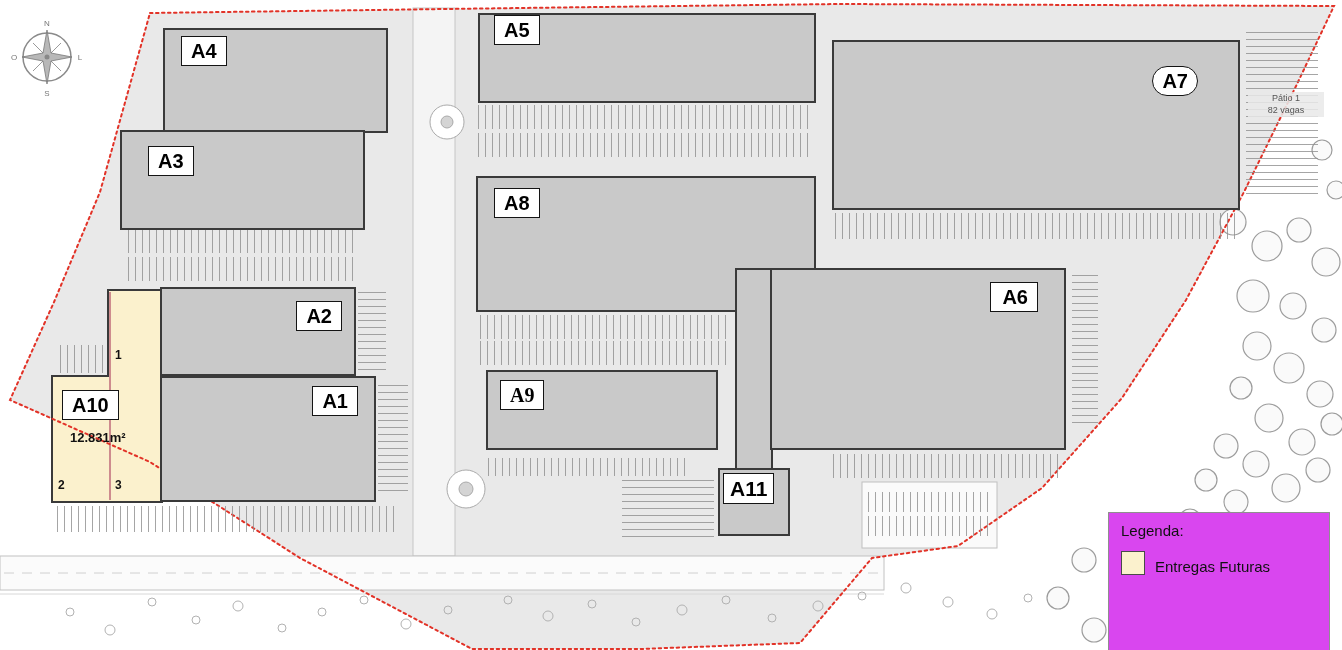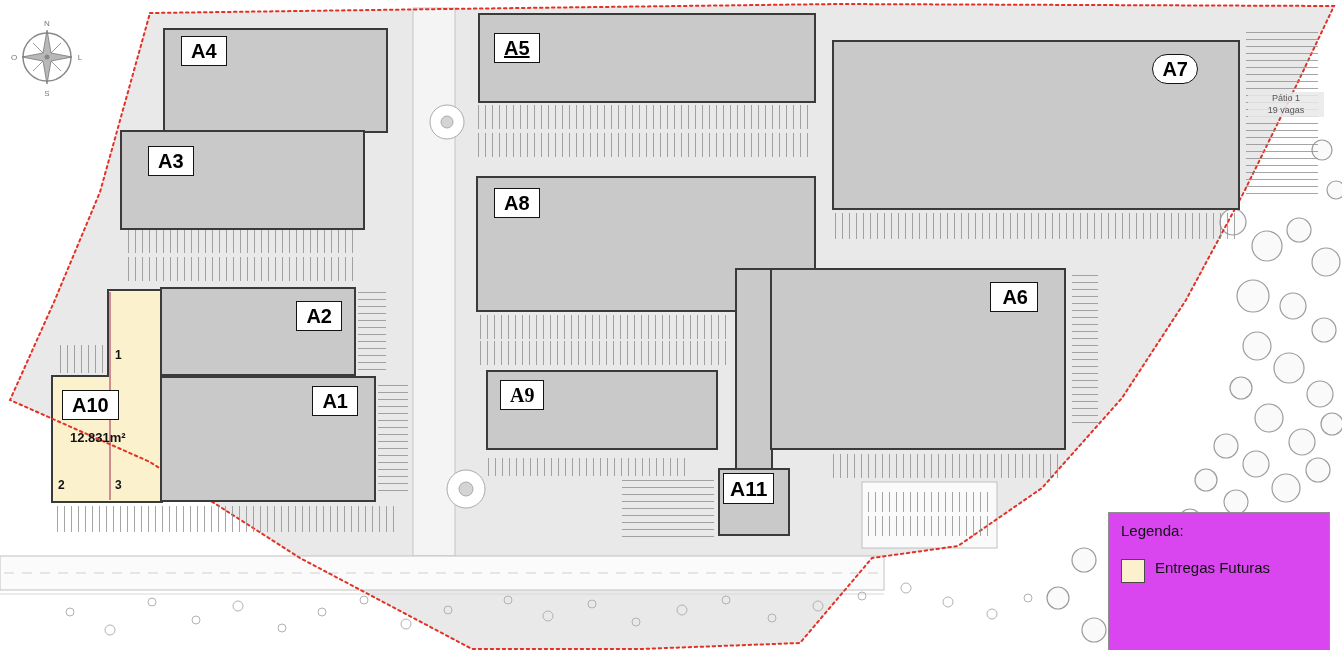--- a/index.html
+++ b/index.html
@@ -12,21 +12,21 @@
   .blabel{position:absolute;z-index:3;background:#fff;border:1.5px solid #141414;padding:0 9px;
           font-weight:bold;font-size:20px;line-height:1.4;color:#000;white-space:nowrap;}
   .num{position:absolute;z-index:3;font-weight:bold;font-size:12px;color:#111;}
   .area-label{position:absolute;z-index:3;font-weight:bold;font-size:13px;color:#111;}
   .patio{position:absolute;left:1248px;top:92px;width:72px;z-index:2;font-size:9px;color:#555;
          text-align:center;line-height:1.3;background:rgba(233,233,233,.85);padding:1px 2px;}
   .patio span{display:block;}
   .legend{position:absolute;left:1108px;top:512px;width:222px;height:140px;background:#d946ef;
           border:1px solid #8f8f8f;z-index:5;box-sizing:border-box;padding:9px 12px;}
   .legend-title{font-size:15px;color:#111;}
-  .legend-item{display:flex;align-items:flex-start;gap:10px;margin-top:20px;}
+  .legend-item{display:flex;align-items:flex-end;gap:10px;margin-top:12px;}
   .sw{width:24px;height:24px;border:1px solid #4a4a4a;box-sizing:border-box;flex:0 0 auto;}
   .sw-future{background:#fbf1cd;}
   .sw-locado{background:#c6c6c6;}
   .legend-label{font-size:15px;color:#111;}
   .compass{position:absolute;left:8px;top:16px;z-index:2;}
 </style>
 </head>
 <body>
 
 <svg id="bg" width="1342" height="650" viewBox="0 0 1342 650">
@@ -129,24 +129,24 @@
 <div class="hatch-h" style="left:358px;top:292px;width:28px;height:80px;"></div>
 <div class="hatch-h" style="left:1072px;top:275px;width:26px;height:150px;"></div>
 
 <div class="bldg" style="left:163px;top:28px;width:225px;height:105px;">
   <span class="blabel" style="left:16px;top:6px;">A4</span>
 </div>
 <div class="bldg" style="left:120px;top:130px;width:245px;height:100px;">
   <span class="blabel" style="left:26px;top:14px;">A3</span>
 </div>
 <div class="bldg" style="left:478px;top:13px;width:338px;height:90px;">
-  <span class="blabel" style="left:14px;top:18px;text-decoration:underline;">A5</span>
+  <span class="blabel" style="left:14px;top:0;">A5</span>
 </div>
 <div class="bldg" style="left:832px;top:40px;width:408px;height:170px;">
-  <span class="blabel" style="right:40px;top:12px;border-radius:15px;">A7</span>
+  <span class="blabel" style="right:40px;top:24px;border-radius:15px;">A7</span>
 </div>
 <div class="bldg" style="left:476px;top:176px;width:340px;height:136px;padding-left:32px;">
   <span class="blabel" style="left:16px;top:10px;">A8</span>
 </div>
 <div class="bldg" style="left:735px;top:268px;width:38px;height:222px;"></div>
 <div class="bldg" style="left:770px;top:268px;width:296px;height:182px;">
   <span class="blabel" style="right:26px;top:12px;padding-left:11px;">A6</span>
 </div>
 <div class="bldg" style="left:160px;top:287px;width:196px;height:89px;">
   <span class="blabel" style="right:12px;top:12px;">A2</span>
@@ -162,21 +162,21 @@
 </div>
 
 <span class="blabel" style="left:62px;top:390px;">A10</span>
 <span class="area-label" style="left:70px;top:430px;">12.831m²</span>
 <span class="num" style="left:115px;top:348px;">1</span>
 <span class="num" style="left:58px;top:478px;">2</span>
 <span class="num" style="left:115px;top:478px;">3</span>
 
 <div class="patio">
   <span>Pátio 1</span>
-  <span>19 vagas</span>
+  <span>82 vagas</span>
 </div>
 
 <svg class="compass" width="78" height="82" viewBox="0 0 78 82">
   <circle cx="39" cy="41" r="24" fill="none" stroke="#8a8a8a" stroke-width="1.5"></circle>
   <path d="M39,41 L53,27 M39,41 L53,55 M39,41 L25,55 M39,41 L25,27" stroke="#9a9a9a" stroke-width="1"></path>
   <path d="M39,14 L43,37 L64,41 L43,45 L39,68 L35,45 L14,41 L35,37 Z" fill="#b8b8b8" stroke="#777777" stroke-width="0.8"></path>
   <circle cx="39" cy="41" r="2.5" fill="#888888"></circle>
   <text x="39" y="10" text-anchor="middle" font-size="8" fill="#777">N</text>
   <text x="39" y="80" text-anchor="middle" font-size="8" fill="#777">S</text>
   <text x="72" y="44" text-anchor="middle" font-size="8" fill="#777">L</text>

